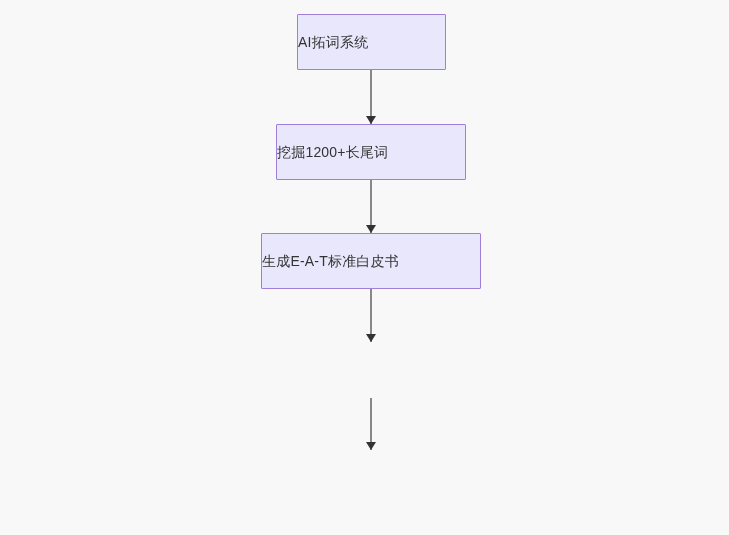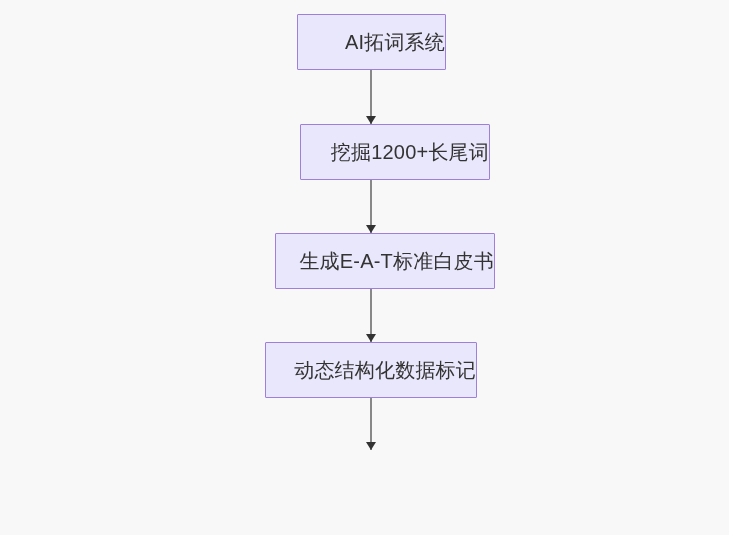--- a/index.html
+++ b/index.html
@@ -20,23 +20,23 @@
     height: 535px;
   }
   .node {
     position: absolute;
     box-sizing: border-box;
     background: #e9e7fb;
     border: 1px solid #9f7fdb;
     border-radius: 1px;
     display: flex;
     align-items: center;
-    justify-content: flex-end;
+    justify-content: flex-start;
     color: #333333;
-    font-size: 20px;
+    font-size: 14px;
     line-height: 1.2;
     letter-spacing: 0.2px;
     white-space: nowrap;
   }
   .node-label {
     display: block;
   }
   .edge {
     position: absolute;
     width: 0;
@@ -78,23 +78,20 @@
     <div class="edge-arrow" style="top: 45px; border-top-color: rgb(51, 51, 51);"></div>
   </div>
   <div class="edge" style="left: 371px; top: 398px; height: 52px;">
     <div class="edge-line" style="height: 52px; background: rgb(136, 136, 136);"></div>
     <div class="edge-arrow" style="top: 44px; border-top-color: rgb(51, 51, 51);"></div>
   </div>
 
   <div class="node" style="left: 297px; top: 14px; width: 149px; height: 56px; background: rgb(233, 231, 251); border-color: rgb(159, 127, 219); color: rgb(51, 51, 51);">
     <span class="node-label">AI拓词系统</span>
   </div>
-  <div class="node" style="left: 276px; top: 124px; width: 190px; height: 56px; background: rgb(233, 231, 251); border-color: rgb(159, 127, 219); color: rgb(51, 51, 51); margin-left: 24px;">
+  <div class="node" style="left: 276px; top: 124px; width: 190px; height: 56px; background: rgb(233, 231, 251); border-color: rgb(159, 127, 219); color: rgb(51, 51, 51);">
     <span class="node-label">挖掘1200+长尾词</span>
   </div>
-  <div class="node" style="left: 275px; top: 233px; width: 220px; height: 56px; background: rgb(233, 231, 251); border-color: rgb(159, 127, 219); color: rgb(51, 51, 51);">
+  <div class="node" style="left: 261px; top: 233px; width: 220px; height: 56px; background: rgb(233, 231, 251); border-color: rgb(159, 127, 219); color: rgb(51, 51, 51);">
     <span class="node-label">生成E-A-T标准白皮书</span>
-  </div>
-  <div class="node" style="left: 265px; top: 342px; width: 212px; height: 56px; background: rgb(233, 231, 251); border-color: rgb(159, 127, 219); color: rgb(51, 51, 51);">
-    <span class="node-label">动态结构化数据标记</span>
   </div>
 
 </div>
 
 </body></html>

